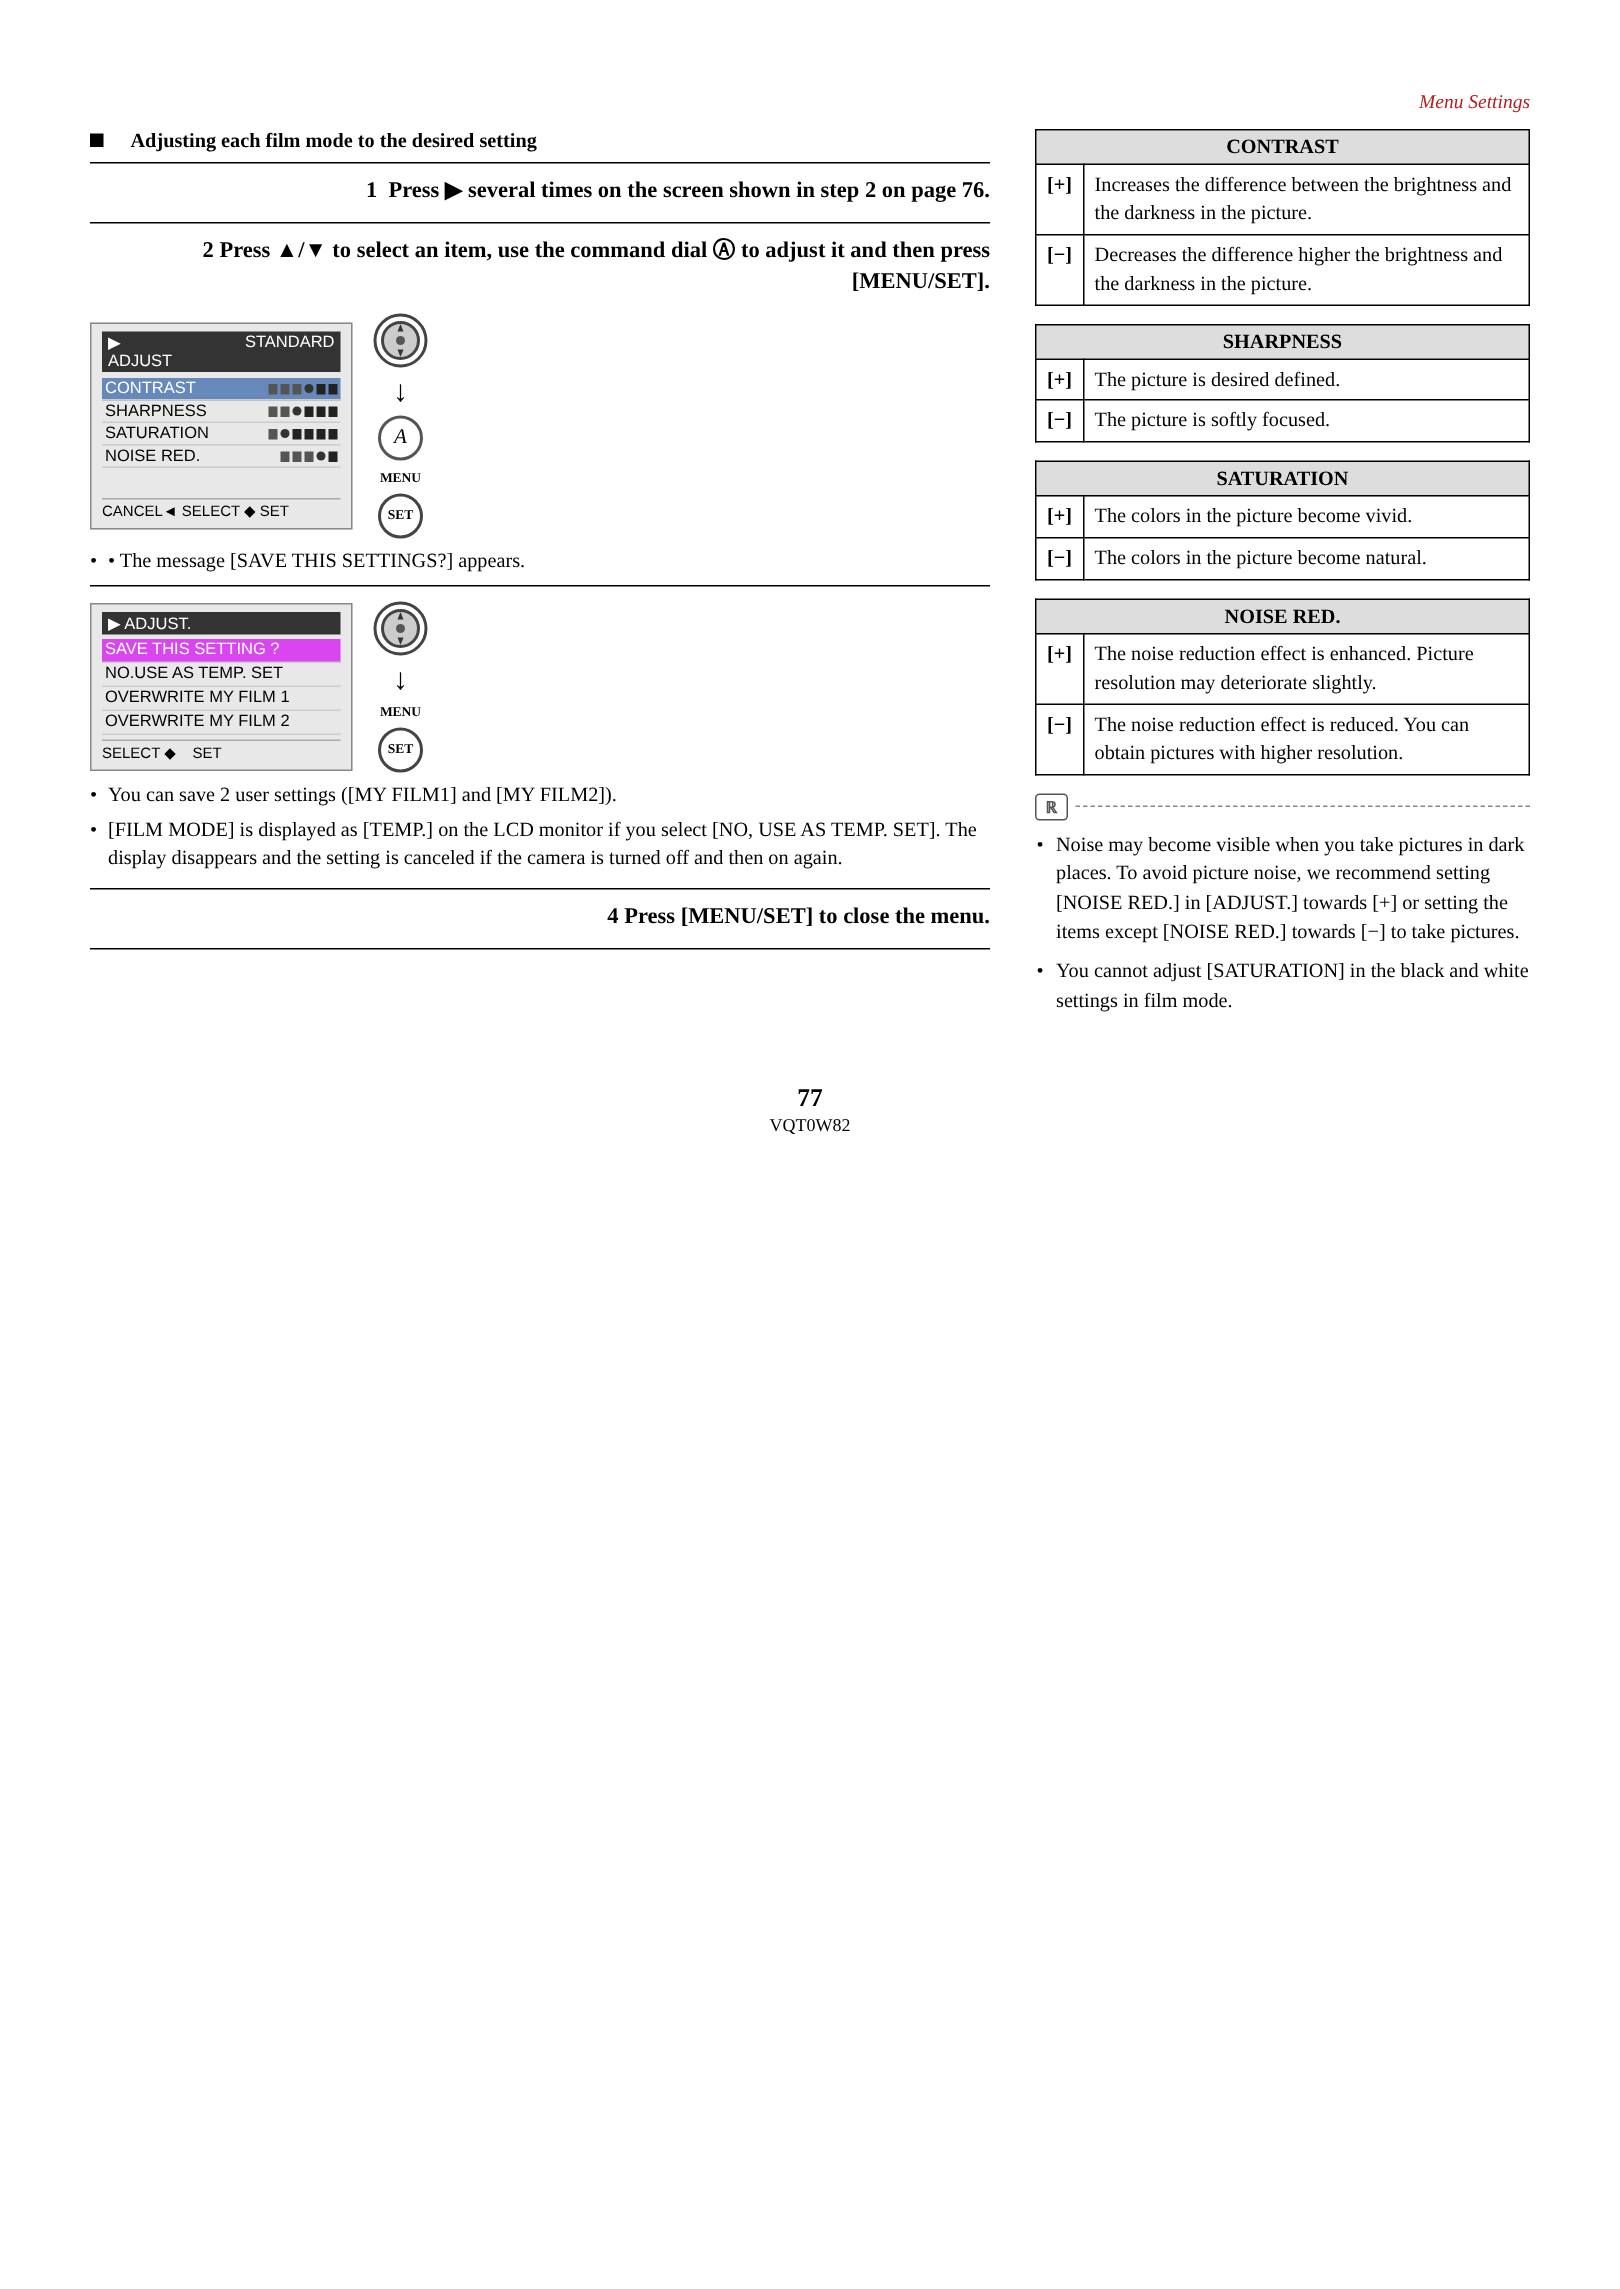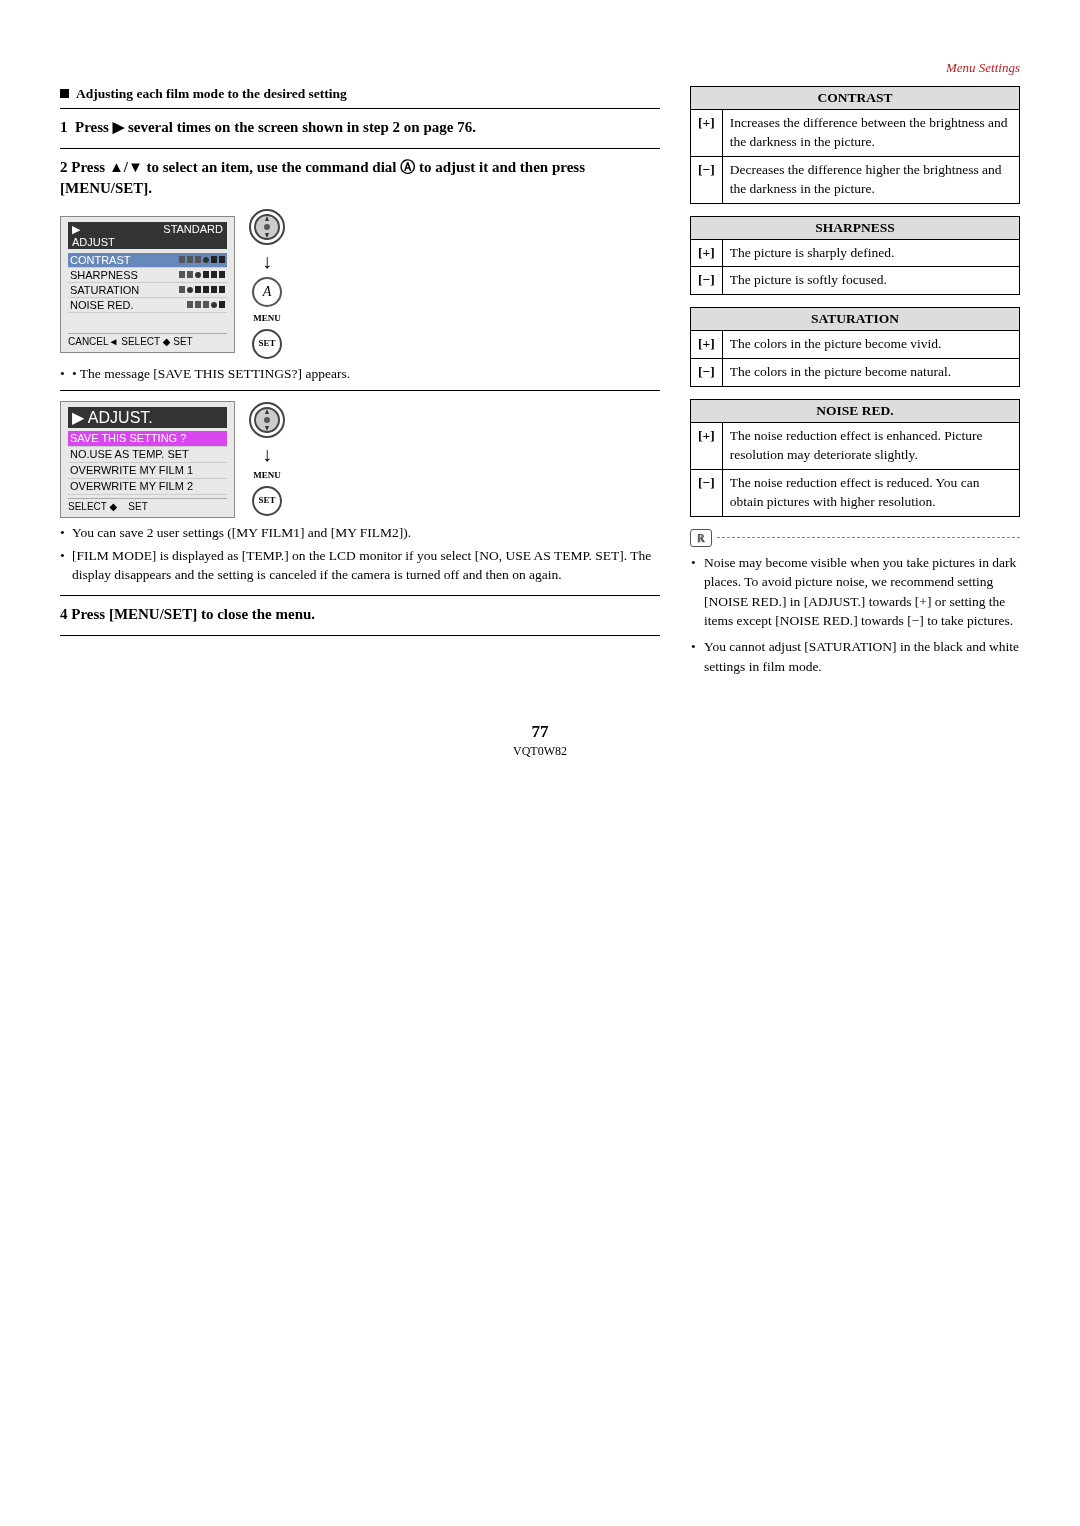--- a/index.html
+++ b/index.html
@@ -32,21 +32,21 @@
       width: 330px;
       flex-shrink: 0;
     }
     
     .section-heading {
       font-size: 13.5px;
       font-weight: bold;
       margin-bottom: 4px;
       display: flex;
       align-items: flex-start;
-      gap: 7px;
+      gap: 18px;
     }
     .section-heading .square-bullet {
       display: inline-block;
       width: 9px;
       height: 9px;
       background: #000;
       margin-top: 3px;
       flex-shrink: 0;
     }
     hr.section-rule {
@@ -55,20 +55,21 @@
       margin: 6px 0 8px 0;
     }
     .step {
       margin-bottom: 10px;
     }
     .step-title {
       font-size: 15px;
       font-weight: bold;
       margin-bottom: 6px;
       line-height: 1.4;
+      text-align: right;
     }
     .screen-illustration {
       display: flex;
       align-items: center;
       gap: 14px;
       margin: 10px 0 6px 0;
     }
     .screen-box {
       border: 1px solid #888;
       background: #e8e8e8;
@@ -281,21 +282,21 @@
       border: 1px solid #888;
       background: #e8e8e8;
       width: 175px;
       padding: 5px 7px;
       font-size: 11.5px;
       font-family: Arial, sans-serif;
     }
     .screen-box2 .screen-title-bar {
       background: #333;
       color: #fff;
-      font-size: 16px;
+      font-size: 11px;
       padding: 1px 4px;
       margin-bottom: 3px;
     }
     .screen-box2 .s2-row {
       padding: 1.5px 2px;
       font-size: 11px;
       border-bottom: 1px solid #ccc;
     }
     .screen-box2 .s2-row.selected {
       background: #d946ef;
@@ -475,21 +476,21 @@
     </tbody>
       </table>
 
     <table class="setting-table">
       <tbody>
           <tr>
         <th colspan="2">SHARPNESS</th>
       </tr>
       <tr>
         <td class="symbol">[+]</td>
-        <td>The picture is sharply defined.</td>
+        <td>The picture is desired defined.</td>
       </tr>
       <tr>
         <td class="symbol">[−]</td>
         <td>The picture is softly focused.</td>
       </tr>
     </tbody>
       </table>
 
     <table class="setting-table">
       <tbody>

